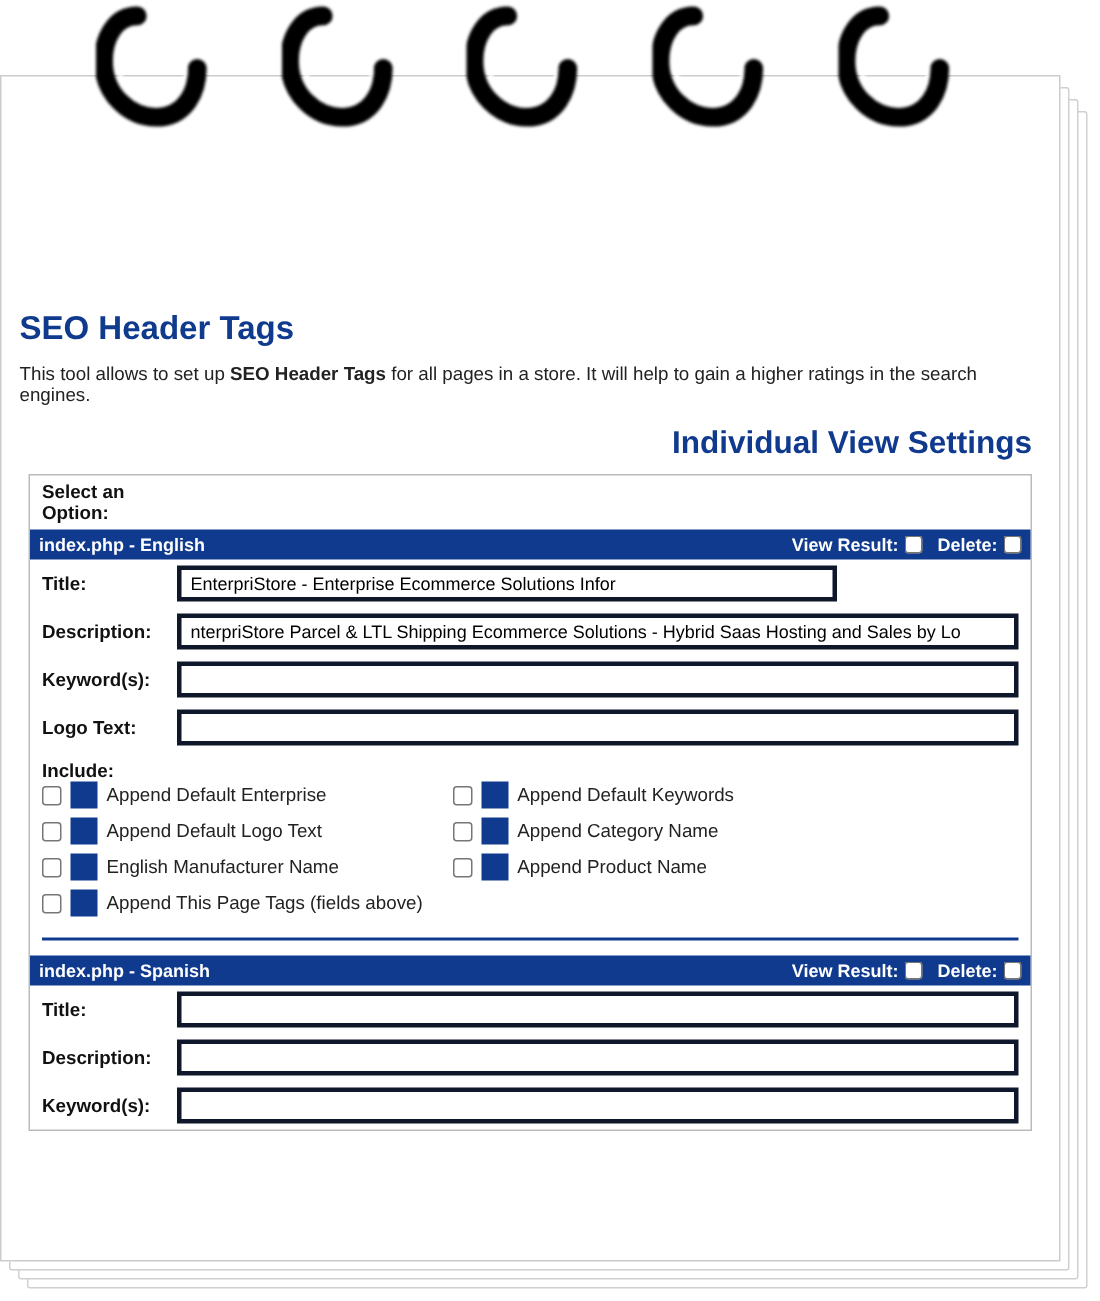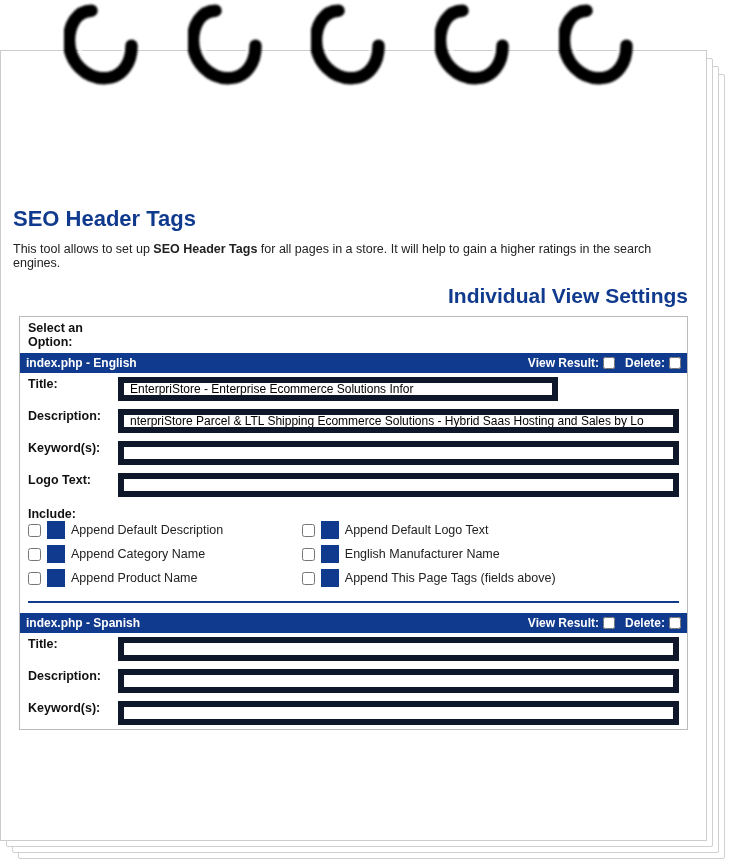--- a/index.html
+++ b/index.html
@@ -15,24 +15,24 @@
 .page-shadow.p2 { top: 16px; left: 12px; right: 14px; bottom: 14px; }
 .page-shadow.p1 { top: 8px; left: 6px; right: 20px; bottom: 20px; }
 .page-main { position: absolute; top: 0; left: 0; right: 26px; bottom: 26px; background: #fff; border: 1px solid #ccc; padding: 155px 12px 12px 12px; overflow: hidden; filter: blur(0.4px); }
 
 .heading { color: #103a8d; font-size: 22px; font-weight: bold; margin-bottom: 10px; }
 .subtext { color: #222; font-size: 12.5px; margin-bottom: 14px; }
 .subtext b { font-weight: bold; }
 .section-title { color: #103a8d; font-size: 21px; font-weight: bold; text-align: right; padding-right: 6px; margin-bottom: 8px; }
 
 .panel { border: 1px solid #bbb; margin: 0 6px; }
-.row { display: flex; align-items: flex-start; padding: 4px 8px; min-height: 28px; }
+.row { display: flex; align-items: center; padding: 4px 8px; min-height: 28px; }
 .label { width: 90px; font-size: 12.5px; font-weight: bold; color: #111; flex-shrink: 0; }
 select { flex: 1; font-size: 13px; padding: 3px 4px; border: 1px solid #999; background: #fff; height: 24px; }
-input[type="text"] { flex: 1; font-size: 12px; padding: 3px 6px; border: 6px solid #0f172a; height: 24px; background: #fff; }
+input[type="text"] { flex: 1; font-size: 12px; padding: 3px 6px; border: 3px solid #0f172a; height: 24px; background: #fff; }
 input[type="text"].short { max-width: 440px; }
 
 .bar { background: #103a8d; color: #fff; display: flex; align-items: center; padding: 3px 6px; font-size: 12px; font-weight: bold; }
 .bar .bar-left { flex: 1; }
 .bar .bar-item { margin-left: 10px; display: flex; align-items: center; gap: 4px; }
 .bar input[type="checkbox"] { width: 12px; height: 12px; accent-color: #fff; }
 
 .include-row { align-items: flex-start; padding-top: 6px; padding-bottom: 10px; flex-direction: column; }
 .include-grid { display: grid; grid-template-columns: 1fr 1fr; gap: 6px 20px; flex: 1; }
 .include-item { display: flex; align-items: center; gap: 6px; font-size: 12.5px; color: #222; }
@@ -113,21 +113,26 @@
         <div class="label">Logo Text:</div>
         <input type="text" value="" style="">
       </div>
 
       <div class="row include-row">
         <div class="label">Include:</div>
         <div class="include-grid" id="include-grid">
             <div class="include-item">
               <input type="checkbox" style="">
               <span class="swatch"></span>
-              <span>Append Default Description</span>
+              <span>Append Default Enterprise</span>
+            </div>
+            <div class="include-item">
+              <input type="checkbox" style="">
+              <span class="swatch"></span>
+              <span>Append Default Keywords</span>
             </div>
             <div class="include-item">
               <input type="checkbox" style="">
               <span class="swatch"></span>
               <span>Append Default Logo Text</span>
             </div>
             <div class="include-item">
               <input type="checkbox" style="">
               <span class="swatch"></span>
               <span>Append Category Name</span>

